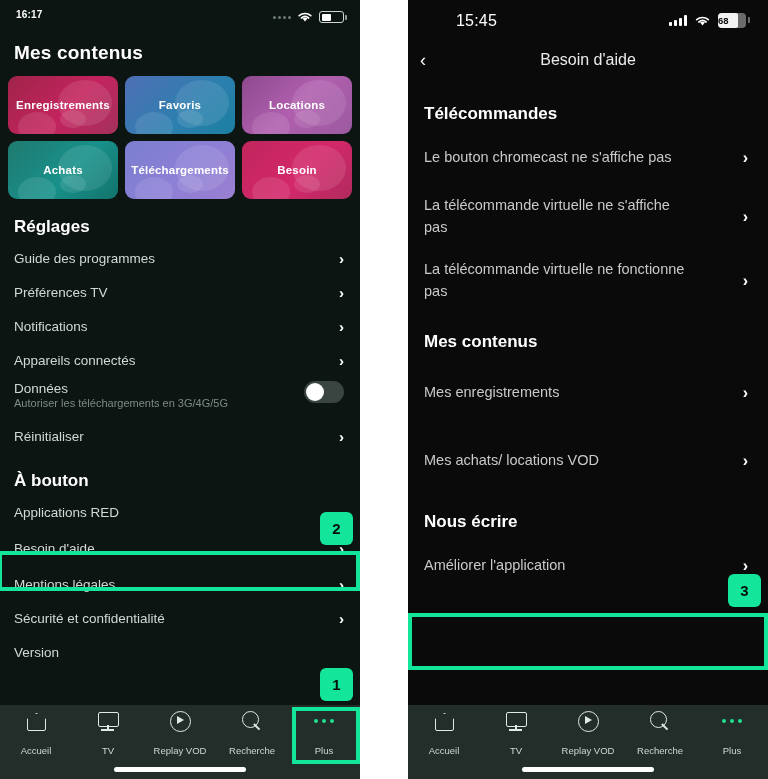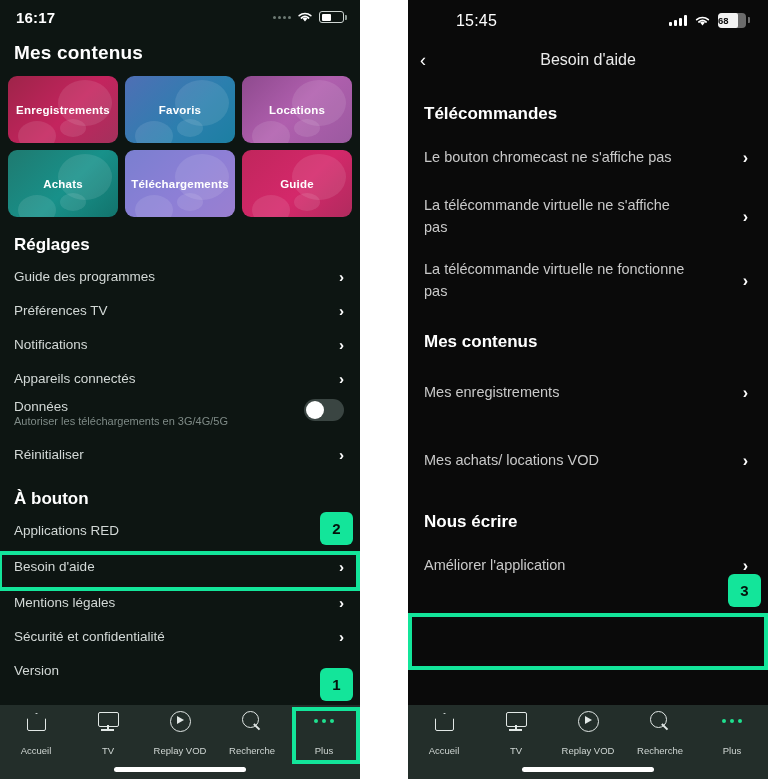--- a/index.html
+++ b/index.html
@@ -10,21 +10,21 @@
   }
   .stage{position:relative;width:768px;height:779px;background:#ffffff;}
 
   
   .phone{position:absolute;top:0;height:779px;overflow:hidden;}
   .phone-left{left:0;width:360px;background:#0d1512;}
   .phone-right{left:408px;width:360px;background:#0a0a0a;}
 
   
   .statusbar{position:relative;height:40px;}
-  .status-time{position:absolute;left:16px;top:9px;font-size:15px;font-weight:bold;color:#ffffff;letter-spacing:.2px;}
+  .status-time{position:absolute;left:16px;top:9px;font-size:10px;font-weight:bold;color:#ffffff;letter-spacing:.2px;}
   .phone-right .status-time{left:48px;top:12px;font-size:16px;font-weight:normal;}
   .status-right{position:absolute;right:16px;top:11px;display:flex;align-items:center;gap:6px;}
   .phone-right .status-right{right:22px;top:13px;gap:7px;}
 
   .dots-sig{display:flex;gap:2px;align-items:flex-end;}
   .dots-sig i{display:block;width:3px;height:3px;background:#6d7a74;border-radius:50%;}
   .bars-sig{display:flex;gap:2px;align-items:flex-end;height:11px;}
   .bars-sig i{display:block;width:3px;background:#ffffff;border-radius:1px;}
   .bars-sig i:nth-child(1){height:4px;}
   .bars-sig i:nth-child(2){height:6px;}
@@ -35,21 +35,21 @@
   .batt::after{content:"";position:absolute;right:-4px;top:3px;width:2px;height:5px;background:#8d9a95;border-radius:0 1px 1px 0;}
   .batt>span{position:absolute;left:1.5px;top:1.5px;bottom:1.5px;width:9px;background:#ffffff;border-radius:1px;}
   .batt-full{position:relative;width:28px;height:15px;border-radius:4px;background:#6b6b6b;display:flex;align-items:center;box-sizing:border-box;}
   .batt-full::after{content:"";position:absolute;right:-4px;top:4px;width:2px;height:6px;background:#6b6b6b;border-radius:0 1px 1px 0;}
   .batt-full>.fill{position:absolute;left:0;top:0;bottom:0;width:20px;background:#f2f2f2;border-radius:4px 2px 2px 4px;}
   .batt-full>.lvl{position:relative;z-index:2;width:100%;text-align:center;font-size:9.5px;font-weight:bold;color:#0a0a0a;line-height:15px;padding-right:20px;box-sizing:border-box;}
 
   
   .l-title{margin:2px 0 0 14px;font-size:19px;font-weight:bold;color:#ffffff;letter-spacing:.2px;}
   .tiles{display:grid;grid-template-columns:repeat(3,1fr);gap:7px;padding:12px 8px 0 8px;}
-  .tile{position:relative;height:67px;border-radius:9px;overflow:hidden;display:flex;align-items:center;justify-content:center;}
+  .tile{position:relative;height:58px;border-radius:9px;overflow:hidden;display:flex;align-items:center;justify-content:center;}
   .tile span{position:relative;z-index:3;font-size:11.5px;font-weight:bold;color:#ffffff;text-align:center;padding:0 4px;letter-spacing:.2px;}
   .tile .blob{position:absolute;border-radius:50%;background:rgba(255,255,255,.10);z-index:1;}
   .tile .blob.b1{width:46px;height:46px;right:6px;top:4px;}
   .tile .blob.b2{width:30px;height:30px;left:10px;bottom:-8px;}
   .tile .blob.b3{width:18px;height:18px;right:32px;bottom:6px;}
   .t-enr{background:linear-gradient(135deg,#9e2449 0%,#c4245e 55%,#a3315c 100%);}
   .t-fav{background:linear-gradient(135deg,#4f6fb5 0%,#2b7fae 60%,#1c7fa2 100%);}
   .t-loc{background:linear-gradient(135deg,#8e4a8e 0%,#b05fae 50%,#9b5aa0 100%);}
   .t-ach{background:linear-gradient(135deg,#1f7a70 0%,#18918a 55%,#12736c 100%);}
   .t-tel{background:linear-gradient(135deg,#7a7fd0 0%,#8d7fd6 55%,#9a7fd0 100%);}
@@ -156,21 +156,21 @@
       <div class="tile t-tel">
         <span class="blob b1"></span>
           <span class="blob b2"></span>
           <span class="blob b3"></span>
         <span>Téléchargements</span>
       </div>
       <div class="tile t-rad">
         <span class="blob b1"></span>
           <span class="blob b2"></span>
           <span class="blob b3"></span>
-        <span>Guide</span>
+        <span>Besoin</span>
       </div>
     </div>
 
     <div class="sec-head">Réglages</div>
 
     <div class="row">
       <span class="lbl">Guide des programmes</span>
       <span class="chev">›</span>
     </div>
     <div class="row">

